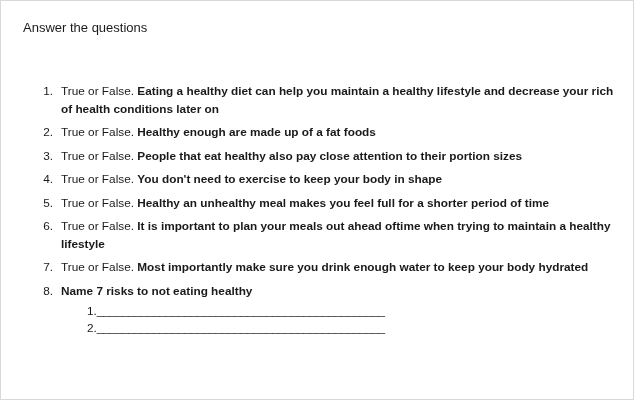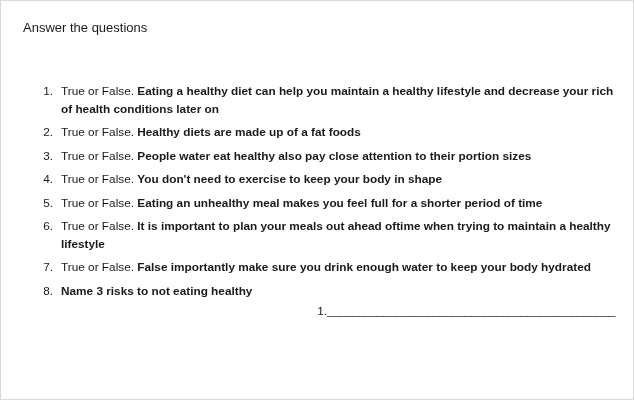--- a/index.html
+++ b/index.html
@@ -66,21 +66,20 @@
   .blanks {
     list-style: none;
     margin: 3px 0 0 0;
     padding: 0 0 0 26px;
   }
   .blank-row {
     font-size: 11.8px;
     line-height: 16.5px;
     color: #1a1a1a;
     white-space: nowrap;
-    text-align: right;
   }
   .blank-line {
     letter-spacing: -0.3px;
   }
 </style>
 </head>
 <body>
 
 <div class="page">
 
@@ -90,58 +89,61 @@
 
     <li class="qitem">
       <span class="qnum">1.</span>
       <span class="qprefix">True or False.</span>
       <span class="qtext">Eating a healthy diet can help you maintain a healthy lifestyle and decrease your rich of health conditions later on</span>
     </li>
 
     <li class="qitem">
       <span class="qnum">2.</span>
       <span class="qprefix">True or False.</span>
-      <span class="qtext">Healthy diets are made up of a fat foods</span>
+      <span class="qtext">Healthy enough are made up of a fat foods</span>
     </li>
 
     <li class="qitem">
       <span class="qnum">3.</span>
       <span class="qprefix">True or False.</span>
-      <span class="qtext">People water eat healthy also pay close attention to their portion sizes</span>
+      <span class="qtext">People that eat healthy also pay close attention to their portion sizes</span>
     </li>
 
     <li class="qitem">
       <span class="qnum">4.</span>
       <span class="qprefix">True or False.</span>
       <span class="qtext">You don't need to exercise to keep your body in shape</span>
     </li>
 
     <li class="qitem">
       <span class="qnum">5.</span>
       <span class="qprefix">True or False.</span>
-      <span class="qtext">Eating an unhealthy meal makes you feel full for a shorter period of time</span>
+      <span class="qtext">Healthy an unhealthy meal makes you feel full for a shorter period of time</span>
     </li>
 
     <li class="qitem">
       <span class="qnum">6.</span>
       <span class="qprefix">True or False.</span>
       <span class="qtext">It is important to plan your meals out ahead oftime when trying to maintain a healthy lifestyle</span>
     </li>
 
     <li class="qitem">
       <span class="qnum">7.</span>
       <span class="qprefix">True or False.</span>
-      <span class="qtext">False importantly make sure you drink enough water to keep your body hydrated</span>
+      <span class="qtext">Most importantly make sure you drink enough water to keep your body hydrated</span>
     </li>
 
     <li class="qitem">
       <span class="qnum">8.</span>
-      <span class="qtext">Name 3 risks to not eating healthy</span>
+      <span class="qtext">Name 7 risks to not eating healthy</span>
 
       <ul class="blanks">
         <li class="blank-row">
           <span>1.</span><span class="blank-line">______________________________________________</span>
+        </li>
+        <li class="blank-row">
+          <span>2.</span><span class="blank-line">______________________________________________</span>
         </li>
       </ul>
     </li>
 
   </ol>
 </div>
 
 </body></html>

